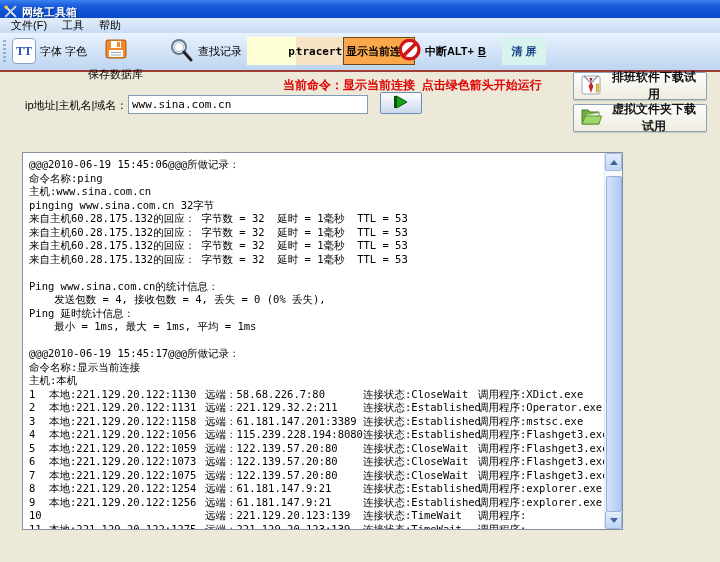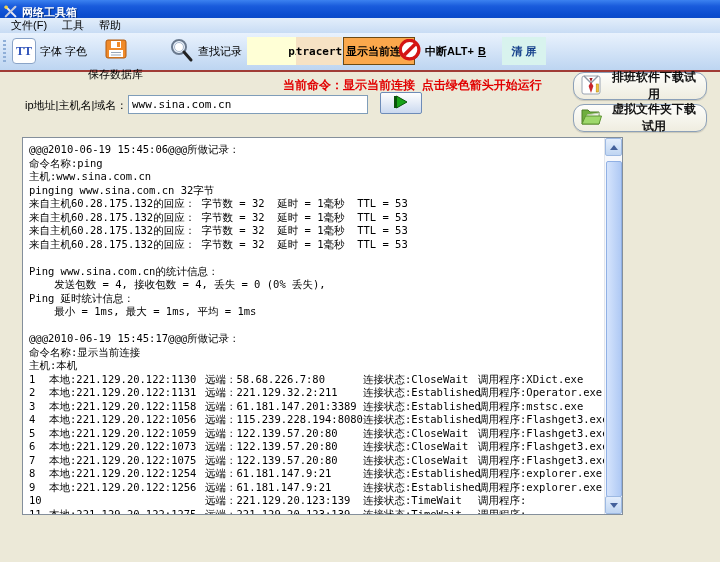--- a/index.html
+++ b/index.html
@@ -34,26 +34,26 @@
   .tt-icon{width:22px;height:24px;background:#fff;border:1px solid #8AA4C8;border-radius:4px;
     display:flex;align-items:center;justify-content:center;font-weight:bold;color:#2B4FB8;font-size:12px;
     font-family:"Liberation Serif","DejaVu Serif",serif;}
   
   .hint{position:absolute;left:283px;top:77px;font-size:12px;font-weight:bold;color:#E10000;white-space:pre;}
   .input-label{position:absolute;left:25px;top:98px;font-size:11px;color:#000;}
   .host-input{position:absolute;left:128px;top:95px;width:232px;height:15px;border:1px solid #7F9DB9;
     font-family:"DejaVu Sans Mono",monospace;font-size:11px;padding:1px 3px;background:#fff;}
   .run-btn{position:absolute;left:380px;top:92px;width:42px;height:22px;border:1px solid #6E8CB8;border-radius:2px;
     background:linear-gradient(#FFFFFF,#CBD9EF);display:flex;align-items:center;justify-content:center;padding:0;}
-  .side-btn{position:absolute;left:573px;width:134px;height:28px;border:1px solid #8CA0B8;border-radius:11px;
+  .side-btn{position:absolute;left:573px;width:134px;height:28px;border:1px solid #8CA0B8;border-radius:2px;
     background:linear-gradient(#FDFDFB,#EFEDE0);display:flex;align-items:center;gap:6px;padding:0 6px;
     font-size:12px;font-weight:bold;color:#111;box-shadow:0 1px 1px rgba(0,0,0,.15);}
   .side-btn.b1{top:72px;} .side-btn.b2{top:104px;}
   
-  .terminal{position:absolute;left:22px;top:137px;width:601px;height:378px;background:#fff;
+  .terminal{position:absolute;left:22px;top:152px;width:601px;height:378px;background:#fff;
     border:1px solid #848F9B;box-sizing:border-box;overflow:hidden;}
   .term-content{position:absolute;left:0;top:5px;right:17px;bottom:0;
     font-family:"DejaVu Sans Mono",monospace;font-size:10.5px;color:#000;line-height:13.5px;}
   .t-line{white-space:pre;padding-left:6px;height:13.5px;}
   .t-row{position:relative;height:13.5px;white-space:pre;}
   .t-row span{position:absolute;top:0;}
   .c-num{left:6px;} .c-local{left:26px;} .c-remote{left:182px;} .c-state{left:340px;} .c-prog{left:455px;}
   
   .sb{position:absolute;top:0;right:0;bottom:0;width:17px;background:#F6F8FC;border-left:1px solid #E2E6EC;}
   .sb-btn{position:absolute;left:0;right:0;height:16px;background:linear-gradient(#E4EEFC,#BFD5F2);

